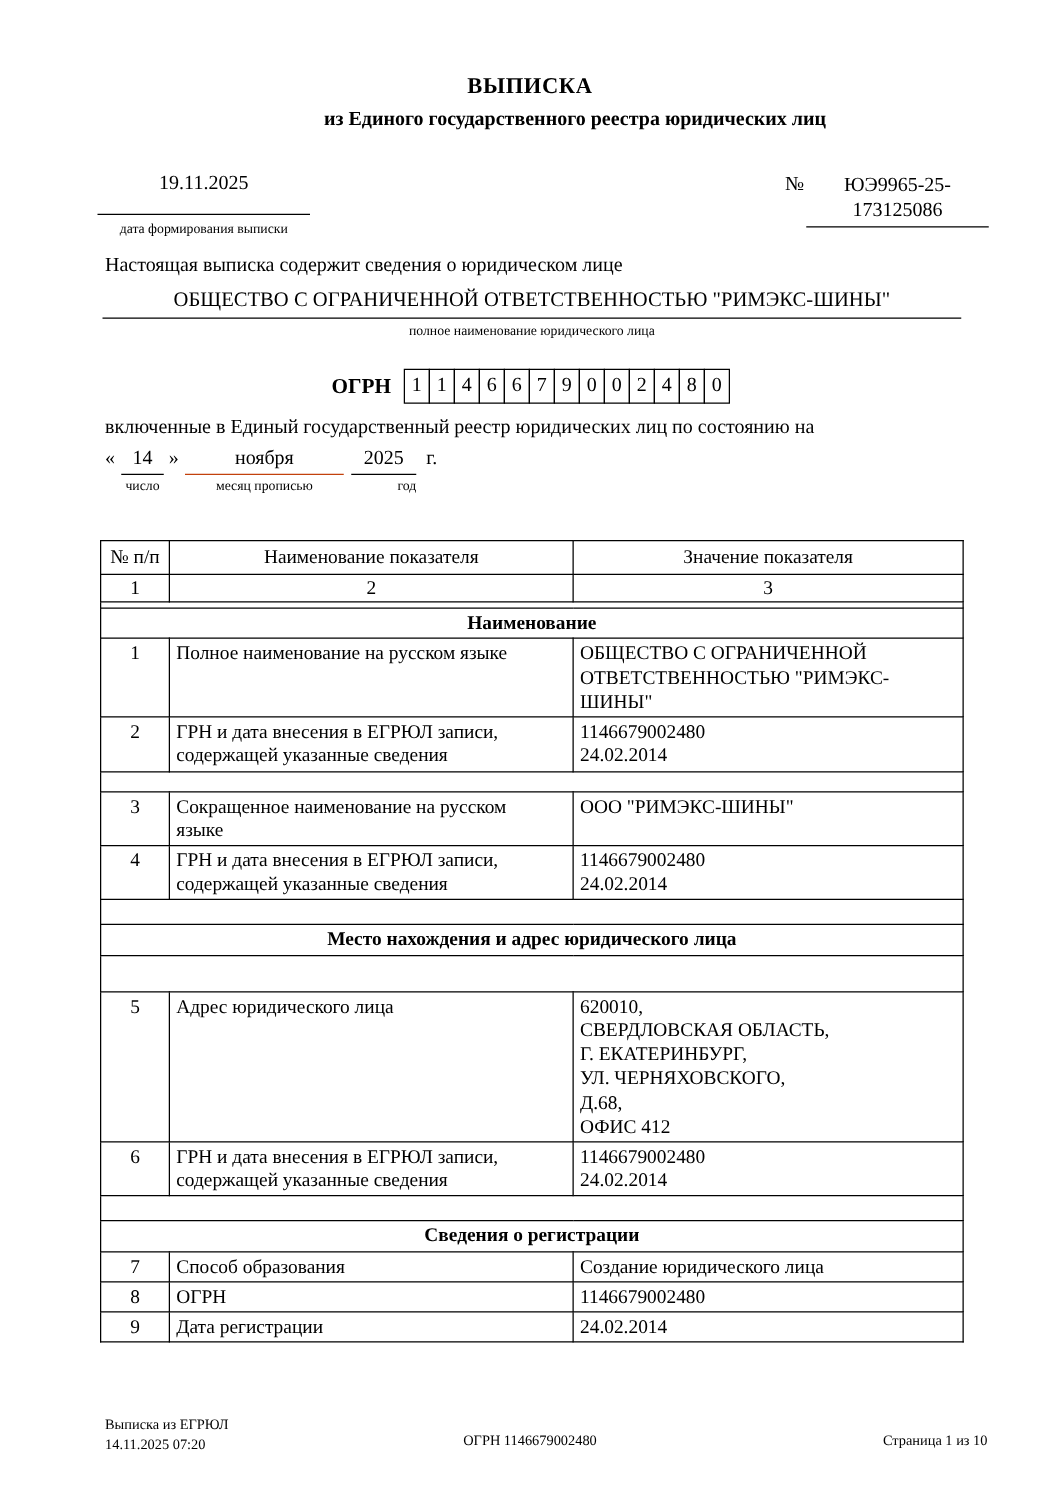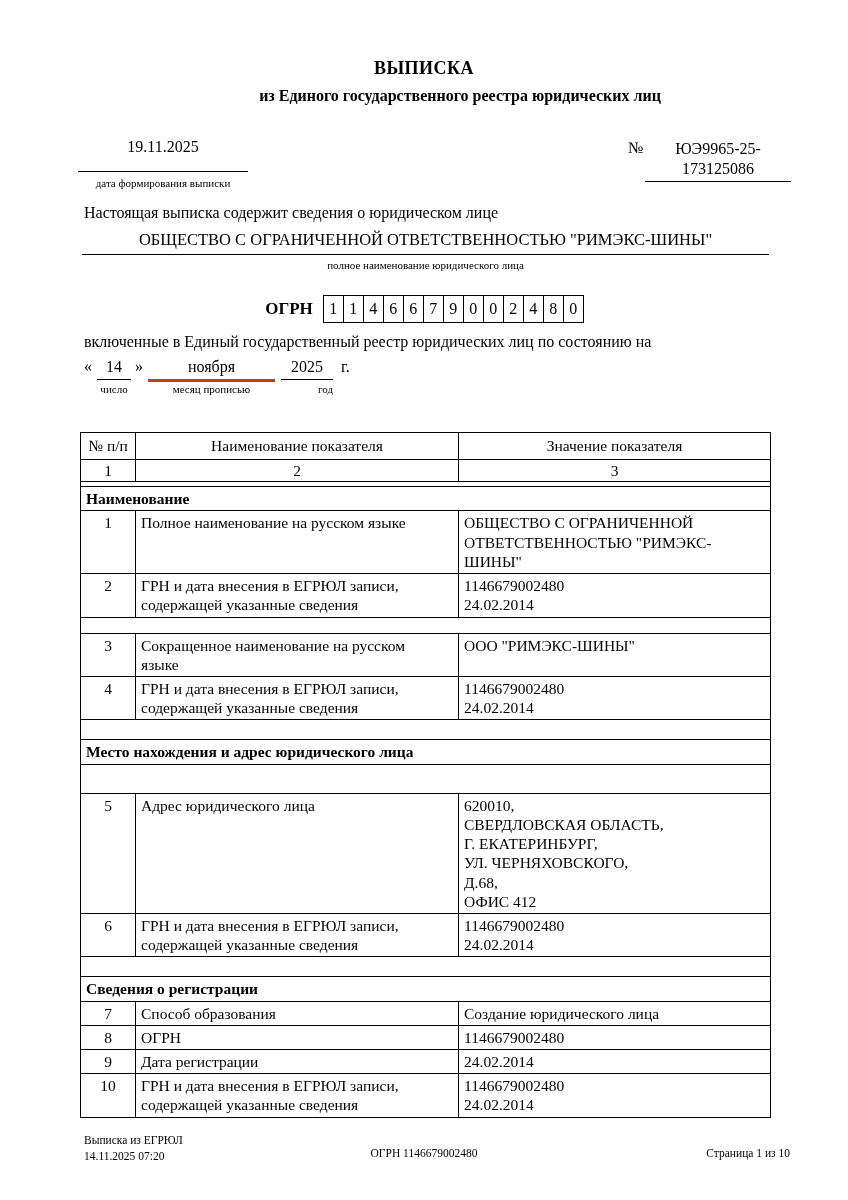--- a/index.html
+++ b/index.html
@@ -28,31 +28,31 @@
   .ogrn-label { font-weight:bold; font-size:17px; }
   .ogrn-boxes { display:flex; }
   .ogrn-box   { width:19px; height:26px; border:1px solid #000; margin-right:-1px; display:flex; align-items:center; justify-content:center; font-size:16px; }
 
   .as-of-text { position:absolute; left:84px; top:333px; font-size:16px; }
 
   .q-open        { position:absolute; left:84px;  top:358px; font-size:16px; }
   .day-field     { position:absolute; left:97px;  top:358px; width:34px;  text-align:center; font-size:16px; border-bottom:1px solid #000; padding-bottom:3px; }
   .q-close       { position:absolute; left:135px; top:358px; font-size:16px; }
   .day-caption   { position:absolute; left:90px;  top:383px; width:48px;  text-align:center; font-size:11px; }
-  .month-field   { position:absolute; left:148px; top:358px; width:127px; text-align:center; font-size:16px; border-bottom:3px solid #c2410c; padding-bottom:3px; }
+  .month-field   { position:absolute; left:148px; top:358px; width:127px; text-align:center; font-size:16px; border-bottom:1px solid #c2410c; padding-bottom:3px; }
   .month-caption { position:absolute; left:148px; top:383px; width:127px; text-align:center; font-size:11px; }
   .year-field    { position:absolute; left:281px; top:358px; width:52px;  text-align:center; font-size:16px; border-bottom:1px solid #000; padding-bottom:3px; }
   .year-caption  { position:absolute; left:281px; top:383px; width:52px;  text-align:right; font-size:11px; }
   .year-suffix   { position:absolute; left:341px; top:358px; font-size:16px; }
 
   .indicators-table { position:absolute; left:80px; top:432px; width:690px; border-collapse:collapse; table-layout:fixed; }
   .indicators-table td { border:1px solid #000; font-size:15.5px; line-height:1.24; vertical-align:top; padding:2px 5px; word-wrap:break-word; }
   .cell-head    { text-align:center; vertical-align:middle !important; height:22px; }
   .cell-colnum  { text-align:center; padding:1px 4px !important; }
-  .cell-section { text-align:left; font-weight:bold; }
+  .cell-section { text-align:center; font-weight:bold; }
   .cell-spacer  { padding:0 !important; }
   .cell-num     { text-align:center; }
   .cell-name, .cell-value { white-space:pre-line;margin-top:16px; }
 
   .footer-left   { position:absolute; left:84px; top:1133px; font-size:11.5px; line-height:1.35; }
   .footer-center { position:absolute; left:0;    top:1147px; width:100%; text-align:center; font-size:11.5px; }
   .footer-right  { position:absolute; right:58px; top:1147px; font-size:11.5px; }
 </style>
 </head>
 <body>
@@ -200,27 +200,20 @@
         <tr>
           <td class="cell-num">8</td>
           <td class="cell-name">ОГРН</td>
           <td class="cell-value">1146679002480</td>
         </tr>
         <tr>
           <td class="cell-num">9</td>
           <td class="cell-name">Дата регистрации</td>
           <td class="cell-value">24.02.2014</td>
         </tr>
-        <tr>
-          <td class="cell-num">10</td>
-          <td class="cell-name">ГРН и дата внесения в ЕГРЮЛ записи,
-содержащей указанные сведения</td>
-          <td class="cell-value">1146679002480
-24.02.2014</td>
-        </tr>
       </tbody>
   </table>
 
   <div class="footer-left">
     <div>Выписка из ЕГРЮЛ</div>
     <div>14.11.2025 07:20</div>
   </div>
   <div class="footer-center">ОГРН 1146679002480</div>
   <div class="footer-right">Страница 1 из 10</div>
 

